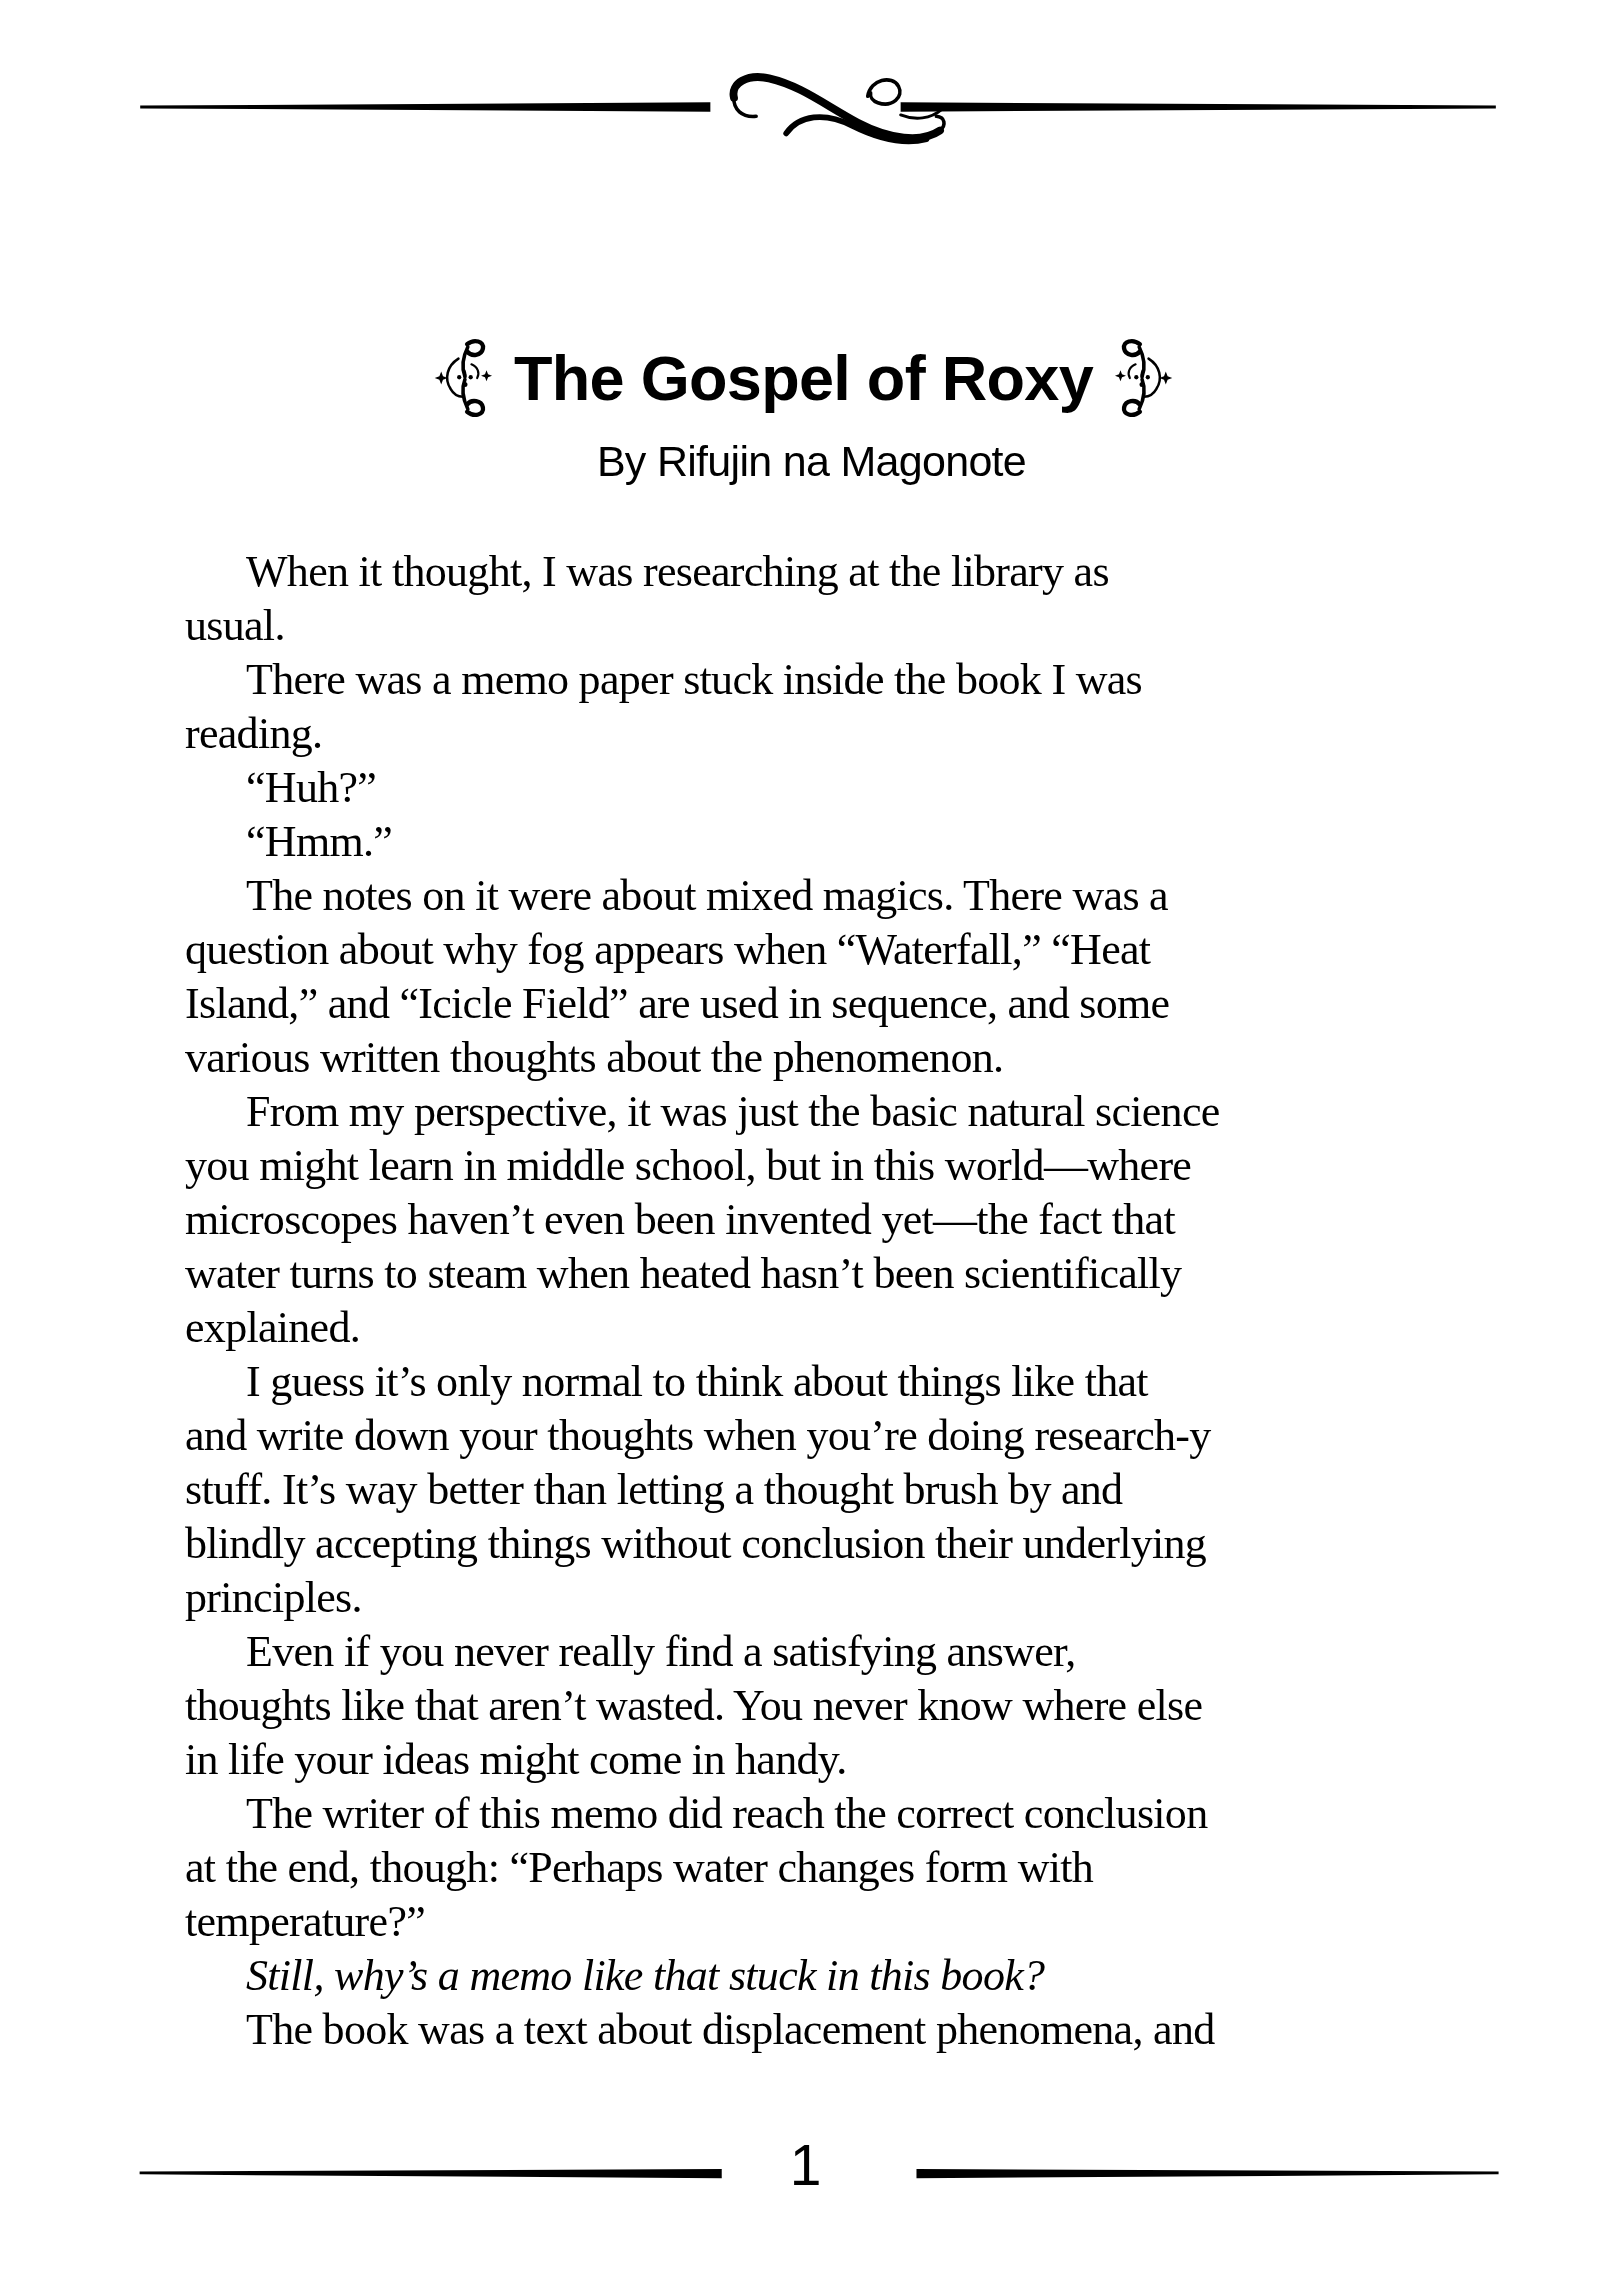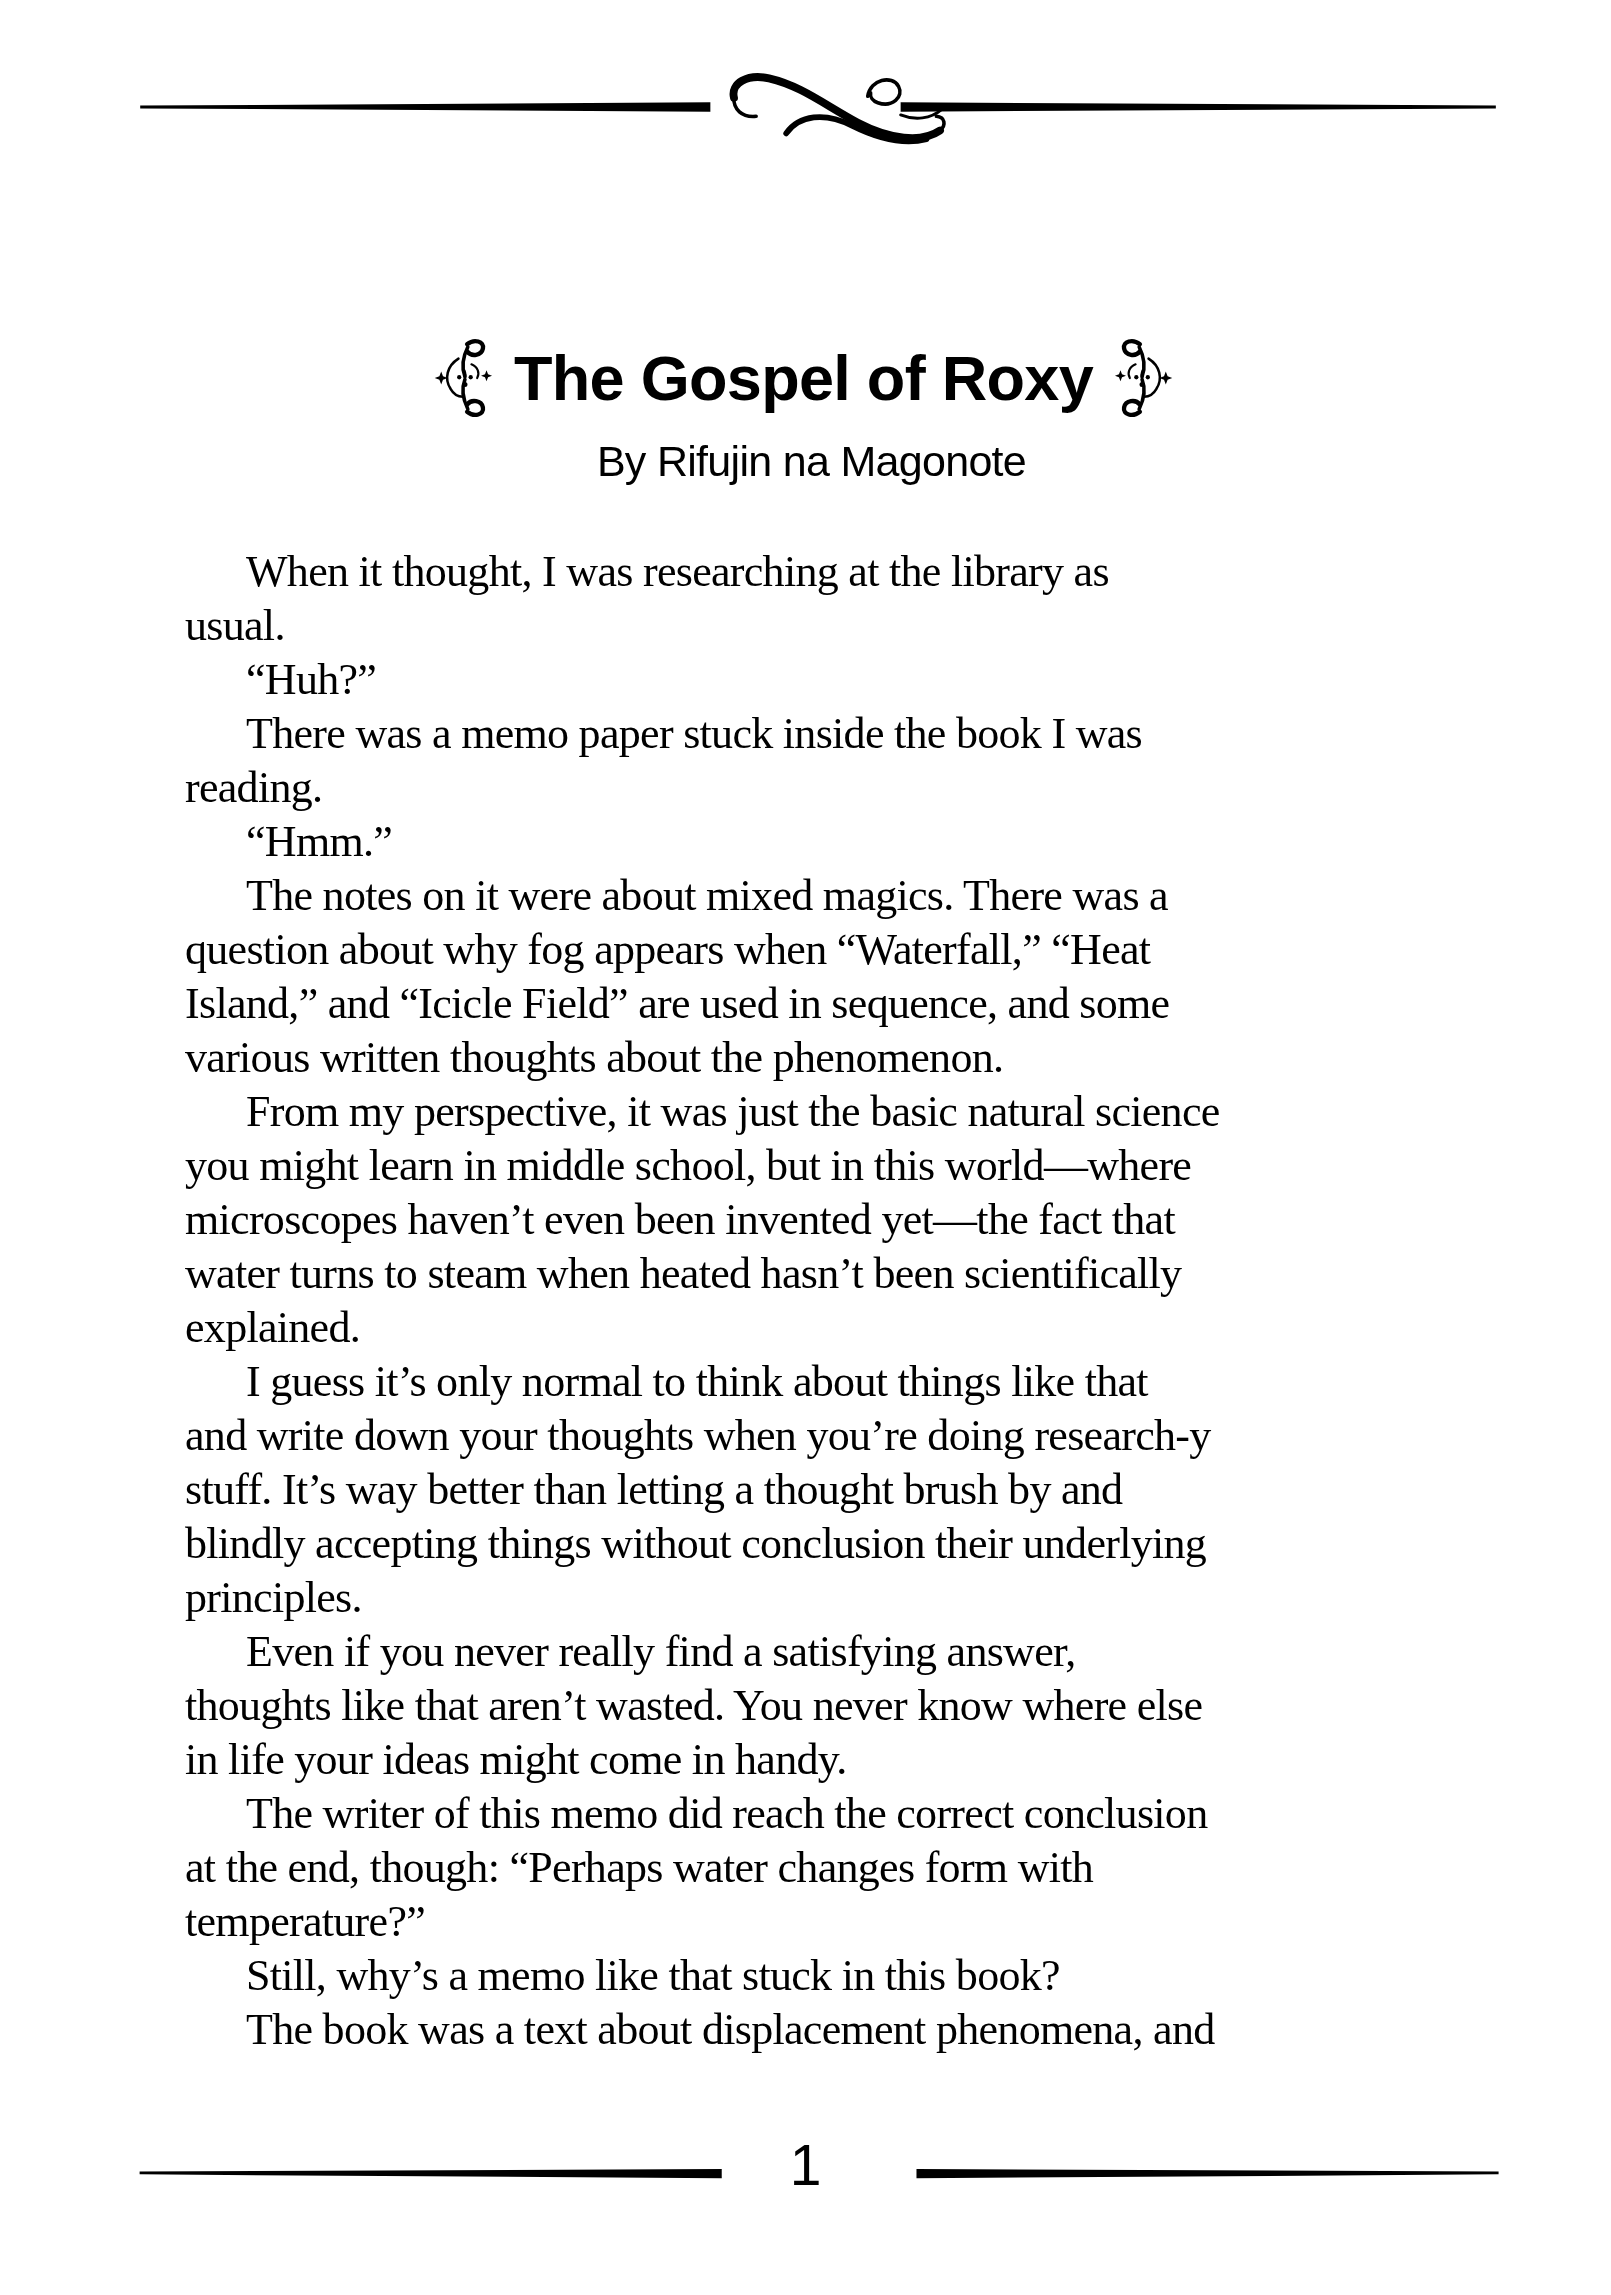--- a/index.html
+++ b/index.html
@@ -59,21 +59,21 @@
     font-family: "Liberation Serif", serif;
     font-size: 44px;
     line-height: 54px;
     letter-spacing: -0.7px;
   }
   .body-text p {
     margin: 0;
     text-indent: 61px;
     white-space: pre-line;
   }
-  .body-text p.italic { }
+  .body-text p.italic { font-style: italic; }
 
   
   .footer-divider {
     position: absolute;
     top: 2131px; left: 0;
     width: 1611px; height: 86px;
   }
   .page-number {
     position: absolute;
     top: 2137px; left: 0; right: 0;
@@ -141,23 +141,23 @@
         <circle cx="43" cy="66" r="3.5"></circle>
       </g>
     </svg>
   </div>
 
   <div class="byline">By Rifujin na Magonote</div>
 
   <div class="body-text">
     <p>When it thought, I was researching at the library as
 usual.</p>
-    <p>“Huh?”</p>
     <p>There was a memo paper stuck inside the book I was
 reading.</p>
+    <p>“Huh?”</p>
     <p>“Hmm.”</p>
     <p>The notes on it were about mixed magics. There was a
 question about why fog appears when “Waterfall,” “Heat
 Island,” and “Icicle Field” are used in sequence, and some
 various written thoughts about the phenomenon.</p>
     <p>From my perspective, it was just the basic natural science
 you might learn in middle school, but in this world—where
 microscopes haven’t even been invented yet—the fact that
 water turns to steam when heated hasn’t been scientifically
 explained.</p>

